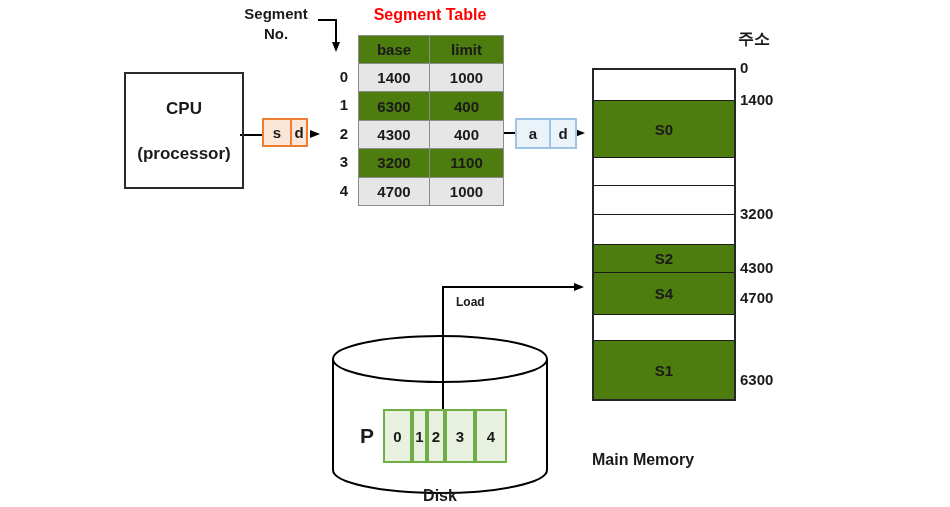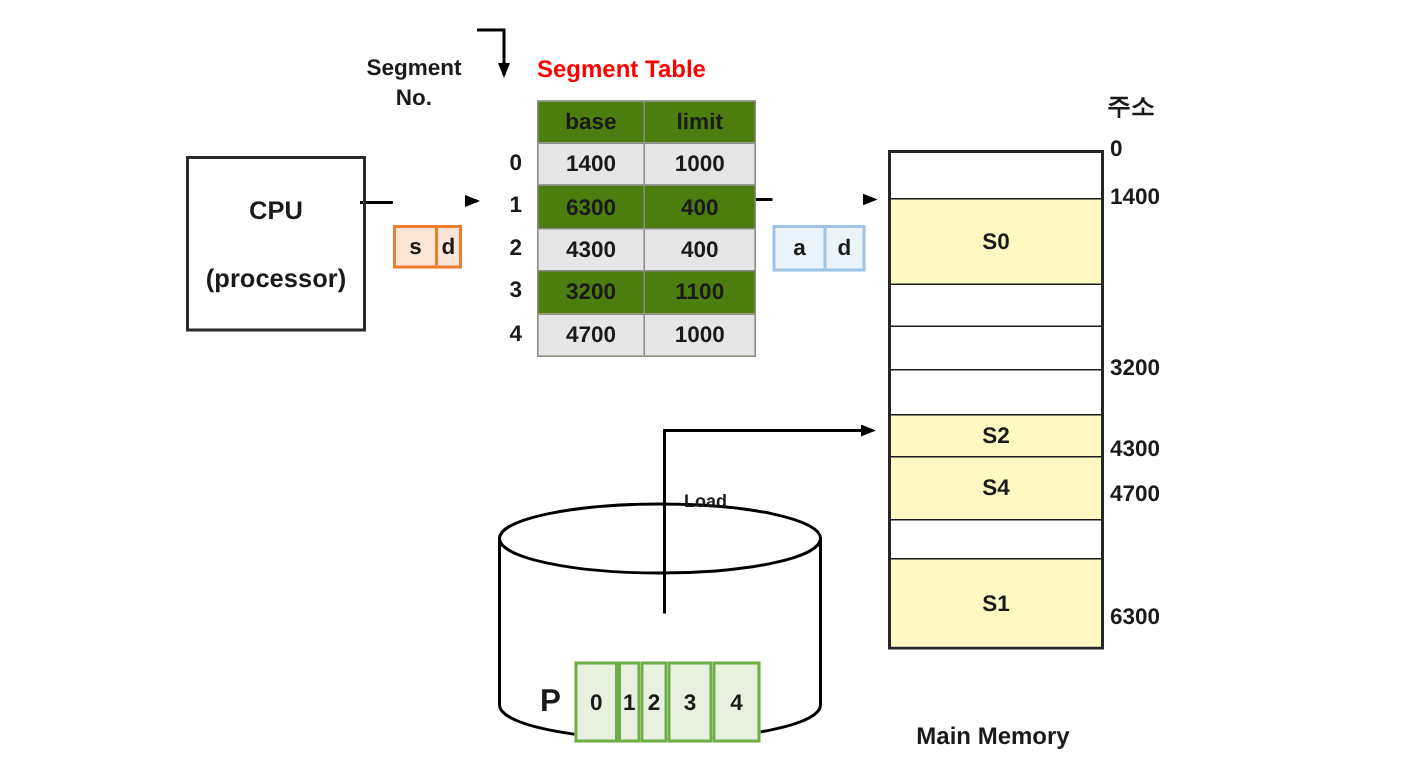--- a/index.html
+++ b/index.html
@@ -1,62 +1,62 @@
 <!DOCTYPE html>
 <html><head>
 <meta charset="utf-8">
 <style>
   html,body{margin:0;padding:0;background:#fff;}
   #canvas{
     position:relative;width:950px;height:507px;background:#ffffff;overflow:hidden;
     font-family:"Liberation Sans","DejaVu Sans",sans-serif;color:#1a1a1a;
   }
-  .abs{position:absolute;margin-top:32px;}
+  .abs{position:absolute;}
   .ctr{display:flex;align-items:center;justify-content:center;gap:24px;}
 
   
   .cpu-box{left:124px;top:72px;width:116px;height:113px;border:2px solid #2b2b2b;
     flex-direction:column;font-size:17px;font-weight:700;line-height:21px;text-align:center;}
 
   
   .reg{display:flex;font-weight:700;font-size:15px;}
   .sd-reg{left:262px;top:118px;width:46px;height:29px;border:2px solid #ED7D31;background:#FBE5D6;box-sizing:border-box;}
   .sd-reg .cell-s{width:26px;border-right:2px solid #ED7D31;}
   .sd-reg .cell-d{flex:1;}
   .ad-reg{left:515px;top:118px;width:62px;height:31px;border:2px solid #9DC3E6;background:#EAF2FA;box-sizing:border-box;}
   .ad-reg .cell-a{width:32px;border-right:2px solid #9DC3E6;}
   .ad-reg .cell-d{flex:1;}
   .reg .rc{display:flex;align-items:center;justify-content:center;height:100%;}
 
   
   .segno{left:230px;top:4px;width:92px;text-align:center;font-size:15px;font-weight:700;line-height:20px;}
 
   
-  .seg-title{left:358px;top:6px;width:144px;color:#FF0000;font-size:16px;font-weight:700;}
+  .seg-title{left:358px;top:6px;width:144px;text-align:center;color:#FF0000;font-size:16px;font-weight:700;}
   .seg-table{left:358px;top:35px;width:144px;border:1px solid #8c8c8c;background:#4d7c0f;box-sizing:content-box;}
   .tr{display:flex;height:28.4px;box-sizing:border-box;}
   .tr.th{height:27px;}
   .tr + .tr{border-top:1px solid #8c8c8c;}
   .td{display:flex;align-items:center;justify-content:center;font-size:15px;font-weight:700;box-sizing:border-box;}
   .td.c1{width:70px;}
   .td.c2{flex:1;border-left:1px solid #8c8c8c;}
   .tr.gray{background:#E7E6E6;}
   .rownum{width:22px;text-align:right;font-size:15px;font-weight:700;height:20px;line-height:20px;left:326px;}
 
   
   .memory{left:592px;top:68px;width:140px;border:2px solid #262626;background:#fff;}
   .mblock{box-sizing:border-box;display:flex;align-items:center;justify-content:center;
     font-size:15px;font-weight:700;}
   .mblock + .mblock{border-top:1px solid #1a1a1a;}
-  .green{background:#fef9c3;}
+  .green{background:#4d7c0f;}
   .mb1{height:30px}.mb2{height:57px}.mb3{height:28px}.mb4{height:29px}.mb5{height:28px}
   .mb6{height:30px}.mb7{height:28px}.mb8{height:42px}.mb9{height:26px}.mb10{height:59px}
   .addr{left:740px;width:70px;height:20px;line-height:20px;font-size:15px;font-weight:700;text-align:left;}
   .addr-head{left:738px;top:29px;font-size:16px;font-weight:700;}
-  .mm-label{left:592px;top:451px;width:140px;text-align:center;font-size:16px;font-weight:700;}
+  .mm-label{left:592px;top:451px;width:140px;font-size:16px;font-weight:700;}
 
   
   .disk-cell{top:409px;height:54px;border:2px solid #70AD47;background:#E8F1DF;box-sizing:border-box;
     font-size:15px;font-weight:700;}
   .p-label{left:353px;top:424px;width:28px;text-align:center;font-size:21px;font-weight:700;}
   .disk-label{left:398px;top:487px;width:84px;text-align:center;font-size:16px;font-weight:700;}
   .load-label{left:456px;top:295px;font-size:12px;font-weight:700;}
 
   svg.overlay{position:absolute;left:0;top:0;pointer-events:none;}
 </style>

